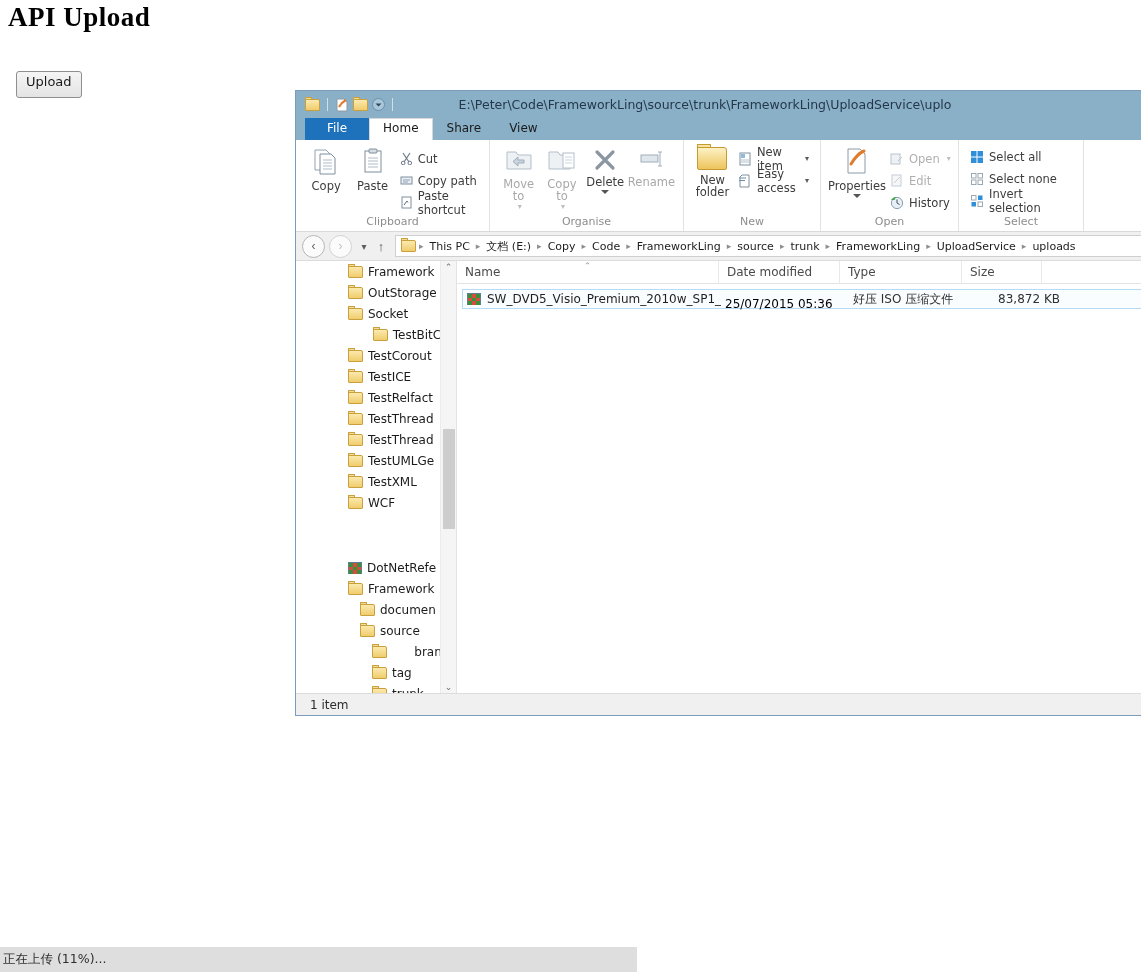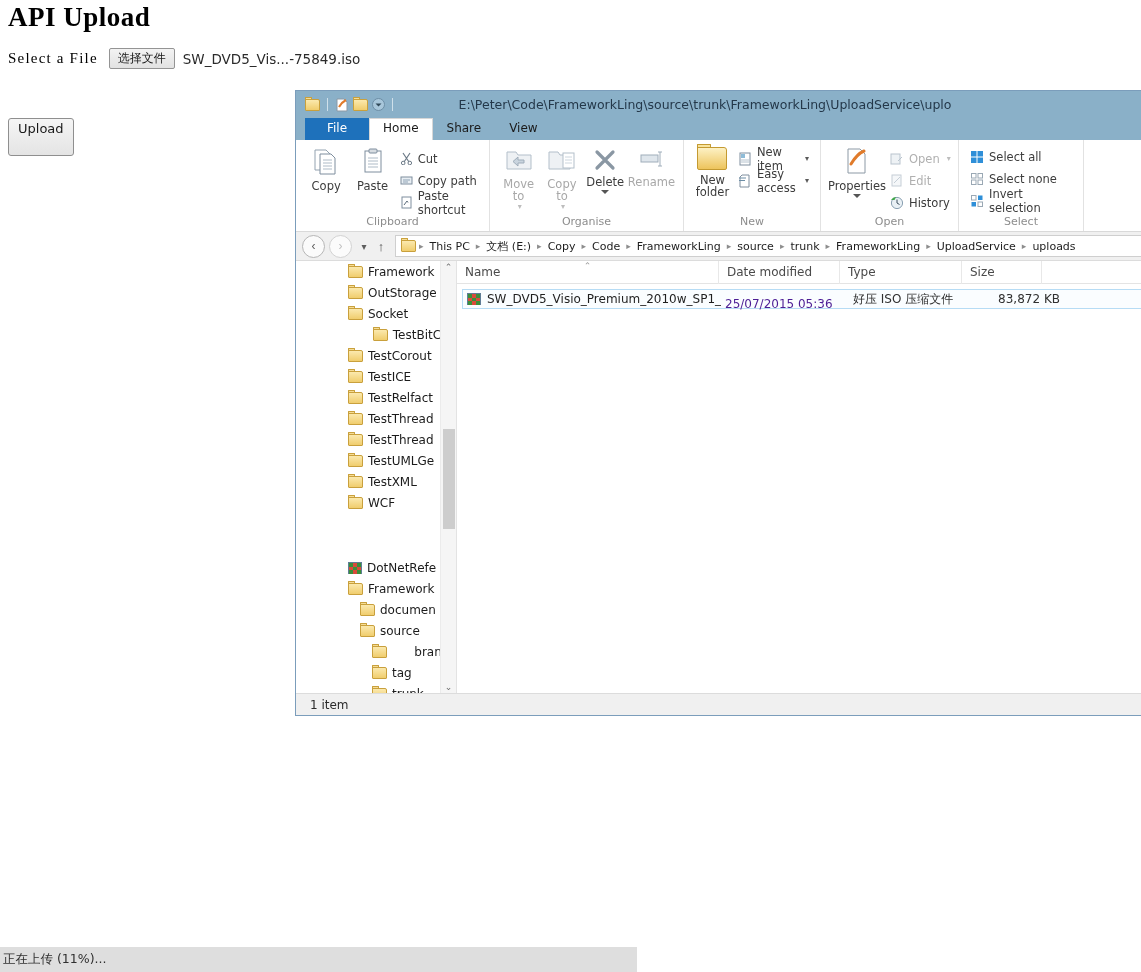--- a/index.html
+++ b/index.html
@@ -58,31 +58,30 @@
     cursor: default;
   }
   .file-name {
     margin-left: 8px;
     font-family: "DejaVu Sans", sans-serif;
     font-size: 13.5px;
     color: #2b2b2b;
   }
   .upload-btn {
     position: absolute;
-    left: 8px;
+    left: 16px;
     top: 71px;
     background: linear-gradient(#f5f5f5, #e4e4e4);
     border: 1px solid #8f8f8f;
     border-radius: 3px;
     font-family: "DejaVu Sans", sans-serif;
     font-size: 13px;
     color: #1a1a1a;
-    padding: 2px 9px 19px 9px;
+    padding: 2px 9px 8px 9px;
     cursor: default;
-    margin-top: 47px;
   }
   .progress-bar {
     position: absolute;
     left: 0;
     top: 947px;
     width: 637px;
     height: 25px;
     background: #dedede;
     display: flex;
     align-items: center;
@@ -375,21 +374,21 @@
   .filerow .cell {
     font-family: "DejaVu Sans", sans-serif;
     font-size: 12px;
     color: #1f1f1f;
     padding-left: 4px;
     white-space: nowrap;
     overflow: hidden;
     box-sizing: border-box;
   }
   .cell.name { width: 258px; display: flex; align-items: center; gap: 6px; }
-  .cell.date { width: 128px; color: #4c1d95; margin-top: 9px; }
+  .cell.date { width: 128px; color: #000000; margin-top: 9px; }
   .cell.type { width: 122px; color: #303030; }
   .cell.size { width: 95px; text-align: right; padding-right: 6px; color: #303030; }
 
   
   .statusbar {
     height: 22px;
     background: #f0f0f0;
     border-top: 1px solid #dcdcdc;
     display: flex;
     align-items: center;
@@ -457,25 +456,20 @@
   .ziphost.sm { width: 14px; height: 12px; }
   .svgicon { display: block; }
 </style>
 </head>
 <body>
 
 <div class="page">
 
   <h1 class="api-title">API Upload</h1>
 
-  <div class="file-row">
-    <span class="file-label">Select a File</span>
-    <button class="choose-btn">选择文件</button>
-    <span class="file-name">SW_DVD5_Vis...-75849.iso</span>
-  </div>
 
   <button class="upload-btn">Upload</button>
 
   <div class="progress-bar">
     <span class="progress-text">正在上传 (11%)...</span>
   </div>
 
   <div class="explorer">
 
     <div class="titlebar">

